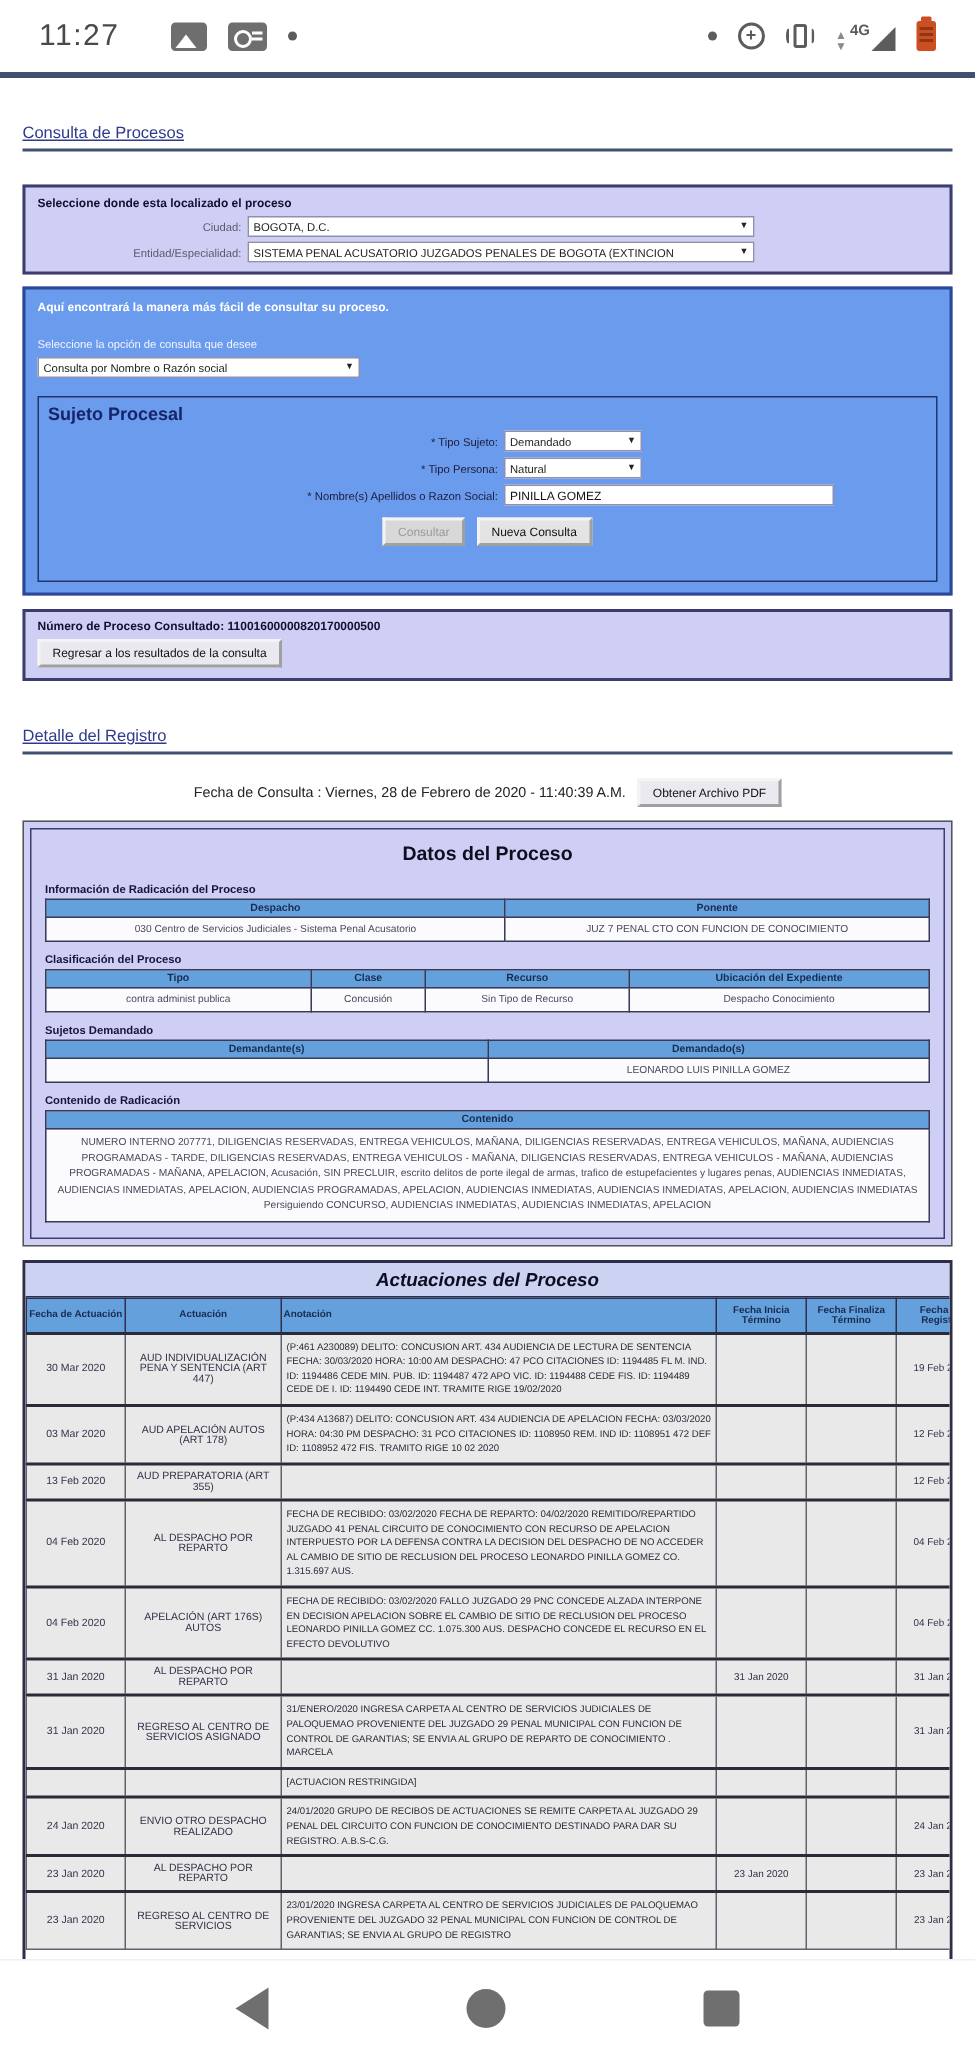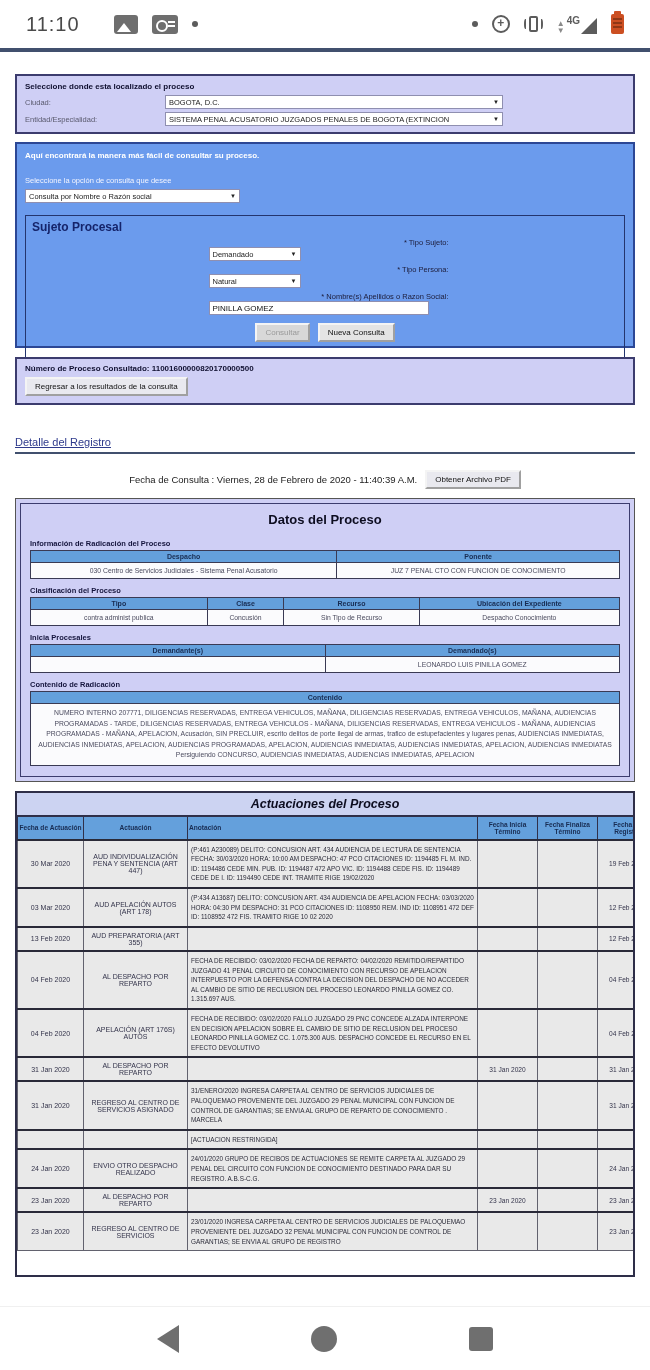--- a/index.html
+++ b/index.html
@@ -39,35 +39,35 @@
 
   
   .link-row { margin-top:27px; border-bottom:2px solid #41506e; padding-bottom:2px; }
   .link-row a, .link-row span { color:#2e3a8c; font-size:11px; text-decoration:underline; }
 
   
   .box-lav { background:#cfcff5; border:2px solid #3c3c6e; padding:6px 8px; }
   .box1 { margin-top:22px; height:60px; }
   .box1-title { font-size:8px; font-weight:bold; color:#101030; margin-bottom:4px; }
   .frow { display:flex; align-items:center; margin-top:3px; }
-  .flabel { width:140px; font-size:7.5px; color:#5a5a6e; padding-right:4px; }
+  .flabel { width:140px; text-align:right; font-size:7.5px; color:#5a5a6e; padding-right:4px; }
   .uisel { background:#fff; border:1px solid #8f8fb0; height:14px; font-size:7.5px; color:#222;
     display:flex; align-items:center; padding:0 3px; position:relative; }
   .uisel .arrow { margin-left:auto; font-size:6px; color:#222; }
   .sel-city { width:338px; }
   .sel-ent { width:338px; }
   .sel-opt { width:215px; }
 
   .box2 { margin-top:8px; background:#6b9bed; border:2px solid #2c4795; height:206px; padding:7px 8px; }
   .box2-help { color:#fff; font-size:8px; font-weight:bold; }
   .box2-opt-label { color:#f2f4ff; font-size:7.5px; margin-top:16px; }
   .box2 .sel-opt { margin-top:4px; }
-  .sujeto { margin-top:12px; border:1px solid #24356e; padding:4px 6px 10px; height:144px; }
+  .sujeto { margin-top:12px; border:1px solid #24356e; padding:4px 6px 10px; height:124px; }
   .sujeto-title { font-size:12px; font-weight:bold; color:#15246b; }
-  .srow { display:flex; align-items:center; justify-content:center; margin-top:4px;flex-direction:column; }
+  .srow { display:flex; align-items:center; justify-content:center; margin-top:4px; }
   .slabel { width:255px; text-align:right; font-size:7.5px; color:#1c1c3a; padding-right:4px; }
   .sctrl { width:233px; display:flex;text-align:right; }
   .sel-small { width:92px; }
   .uiinput { background:#fff; border:1px solid #8f8fb0; height:14px; width:220px; font-size:8px; color:#111;
     display:flex; align-items:center; padding:0 3px; }
   .btnrow { display:flex; justify-content:center; gap:8px; margin-top:8px; }
   .btn { font-size:8px; padding:3px 8px; background:#e4e4e4; border:2px outset #f4f4f4; color:#111; cursor:pointer; }
   .btn.disabled { color:#9a9a9a; background:#d8d8d8; }
   .btn.gray { background:#e9e9ef; }
 
@@ -108,21 +108,21 @@
   .nav-back { width:0; height:0; border-top:14px solid transparent; border-bottom:14px solid transparent;
     border-right:22px solid #6f6f6f; }
   .nav-home { width:26px; height:26px; border-radius:50%; background:#6f6f6f; }
   .nav-recents { width:24px; height:24px; background:#6f6f6f; border-radius:3px; }
 </style>
 </head>
 <body>
 
 <div class="statusbar">
   <div class="sb-left">
-    <span class="sb-time">11:10</span>
+    <span class="sb-time">11:27</span>
     <span class="icon-gallery sb-gap"></span>
     <span class="icon-radio"></span>
     <span class="dot"></span>
   </div>
   <div class="sb-right">
     <span class="dot"></span>
     <span class="icon-datasaver"></span>
     <span class="icon-vibrate">
       <span class="vib-arc"></span>
       <span class="vib-rect"></span>
@@ -133,20 +133,23 @@
       <span class="sig-4g">4G</span>
       <span class="sig-tri"></span>
     </span>
     <span class="icon-battery"></span>
   </div>
 </div>
 <div class="top-rule"></div>
 
 <div class="content">
 
+  <div class="link-row">
+    <a href="#">Consulta de Procesos</a>
+  </div>
 
   <div class="box-lav box1">
     <div class="box1-title">Seleccione donde esta localizado el proceso</div>
     <div class="frow">
       <span class="flabel">Ciudad:</span>
       <div class="uisel sel-city">
         <span>BOGOTA, D.C.</span>
         <span class="arrow">▼</span>
       </div>
     </div>
@@ -243,21 +246,21 @@
         </tr>
         <tr>
           <td>contra administ publica</td>
           <td>Concusión</td>
           <td>Sin Tipo de Recurso</td>
           <td>Despacho Conocimiento</td>
         </tr>
       </tbody>
         </table>
 
-      <div class="sec-label">Inicia Procesales</div>
+      <div class="sec-label">Sujetos Demandado</div>
       <table class="dtab">
         <tbody>
             <tr>
           <th style="width:50%">Demandante(s)</th>
           <th>Demandado(s)</th>
         </tr>
         <tr>
           <td></td>
           <td class="cell-left">LEONARDO LUIS PINILLA GOMEZ</td>
         </tr>

